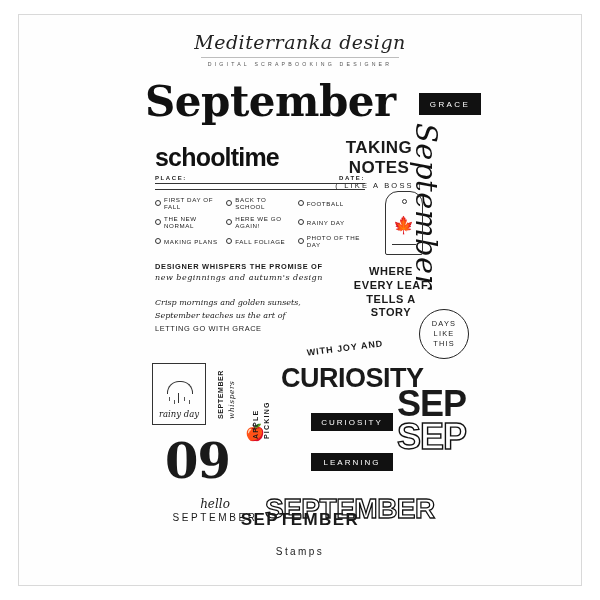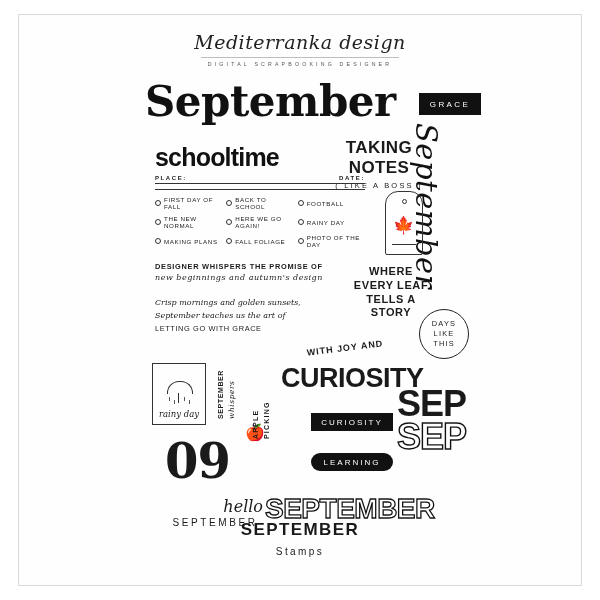--- a/index.html
+++ b/index.html
@@ -345,21 +345,21 @@
     height: 18px;
     background: #111;
     color: #fff;
     font-size: 8px;
     letter-spacing: 2px;
     display: flex;
     align-items: center;
     justify-content: center;
   }
   .laughing { left: 292px; top: 398px; }
-  .learning { left: 292px; top: 438px; border-radius: 9px; }
+  .learning { left: 292px; top: 438px; }
 
   
   .sep-stack {
     left: 378px;
     top: 372px;
     font-weight: bold;
     font-size: 36px;
     letter-spacing: -1px;
     line-height: 0.92;
   }
@@ -401,22 +401,21 @@
   
   .hello-sep {
     left: 148px;
     top: 482px;
     width: 96px;
     text-align: center;
   }
   .hello-sep .hs1 {
     font-family: "DejaVu Serif", serif;
     font-style: italic;
-    font-size: 16px;
-    text-align: right;
+    font-size: 12px;
   }
   .hello-sep .hs2 {
     font-size: 10px;
     letter-spacing: 2.6px;
     margin-top: 1px;
   }
 
   
   .sep-outline {
     left: 246px;
@@ -435,21 +434,21 @@
     bottom: 28px;
     width: 100%;
     text-align: center;
   }
   .footer-title {
     font-size: 17px;
     font-weight: bold;
     letter-spacing: 1.4px;
   }
   .footer-sub {
-    margin-top: 6px;
+    margin-top: 16px;
     font-size: 10px;
     letter-spacing: 2.4px;
   }
 </style>
 </head>
 <body>
 
 <div class="page">
   <div class="sheet">
 

